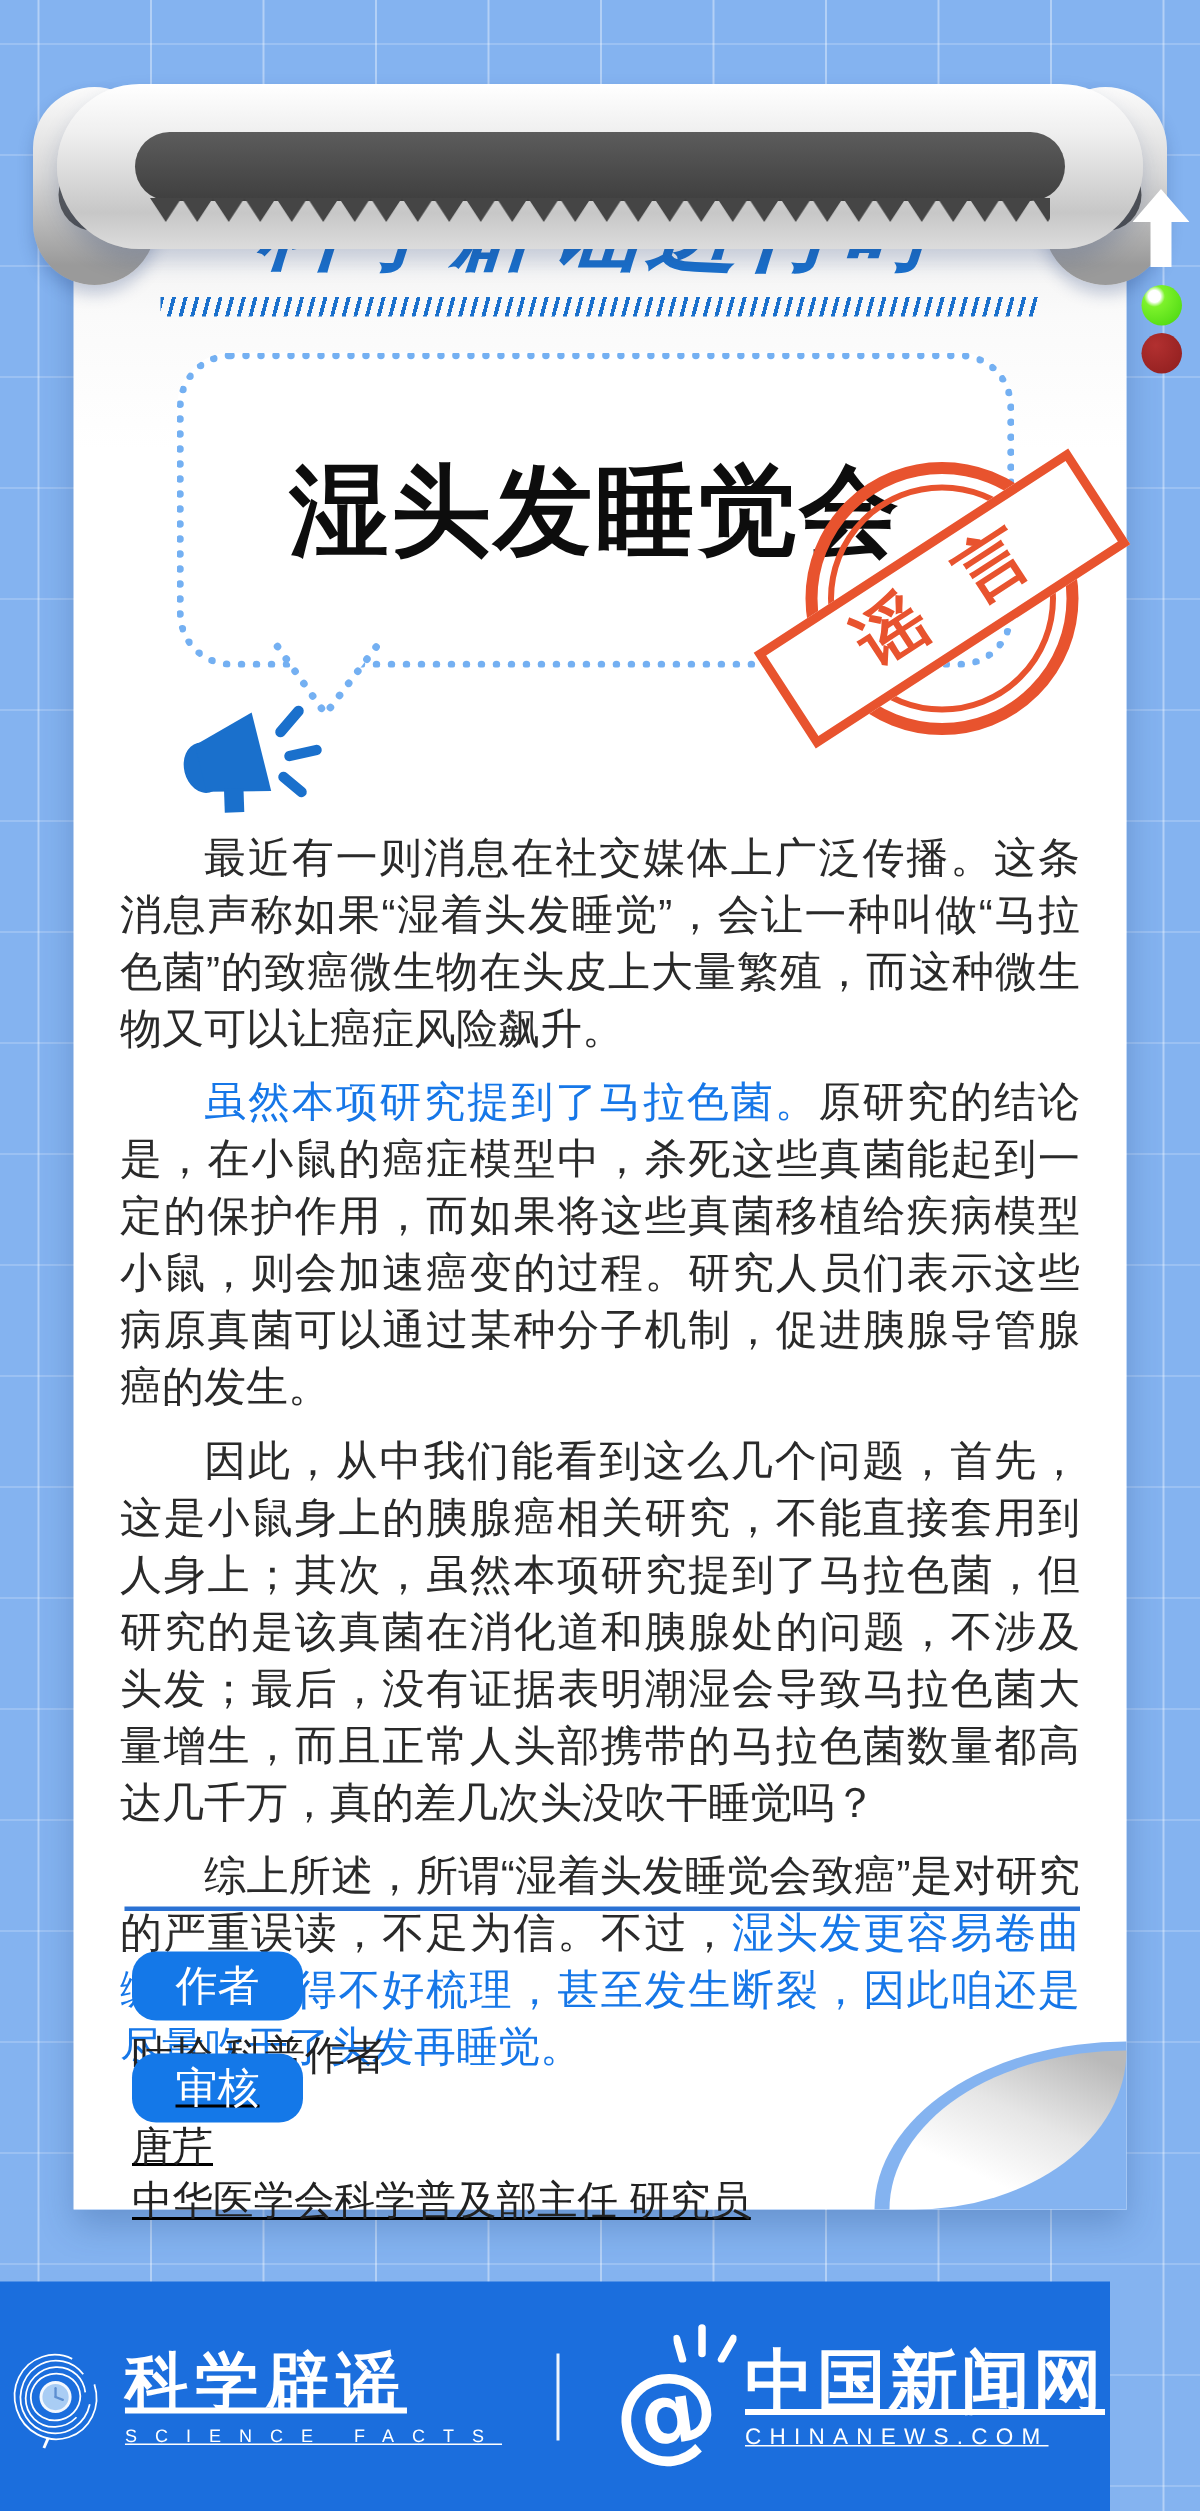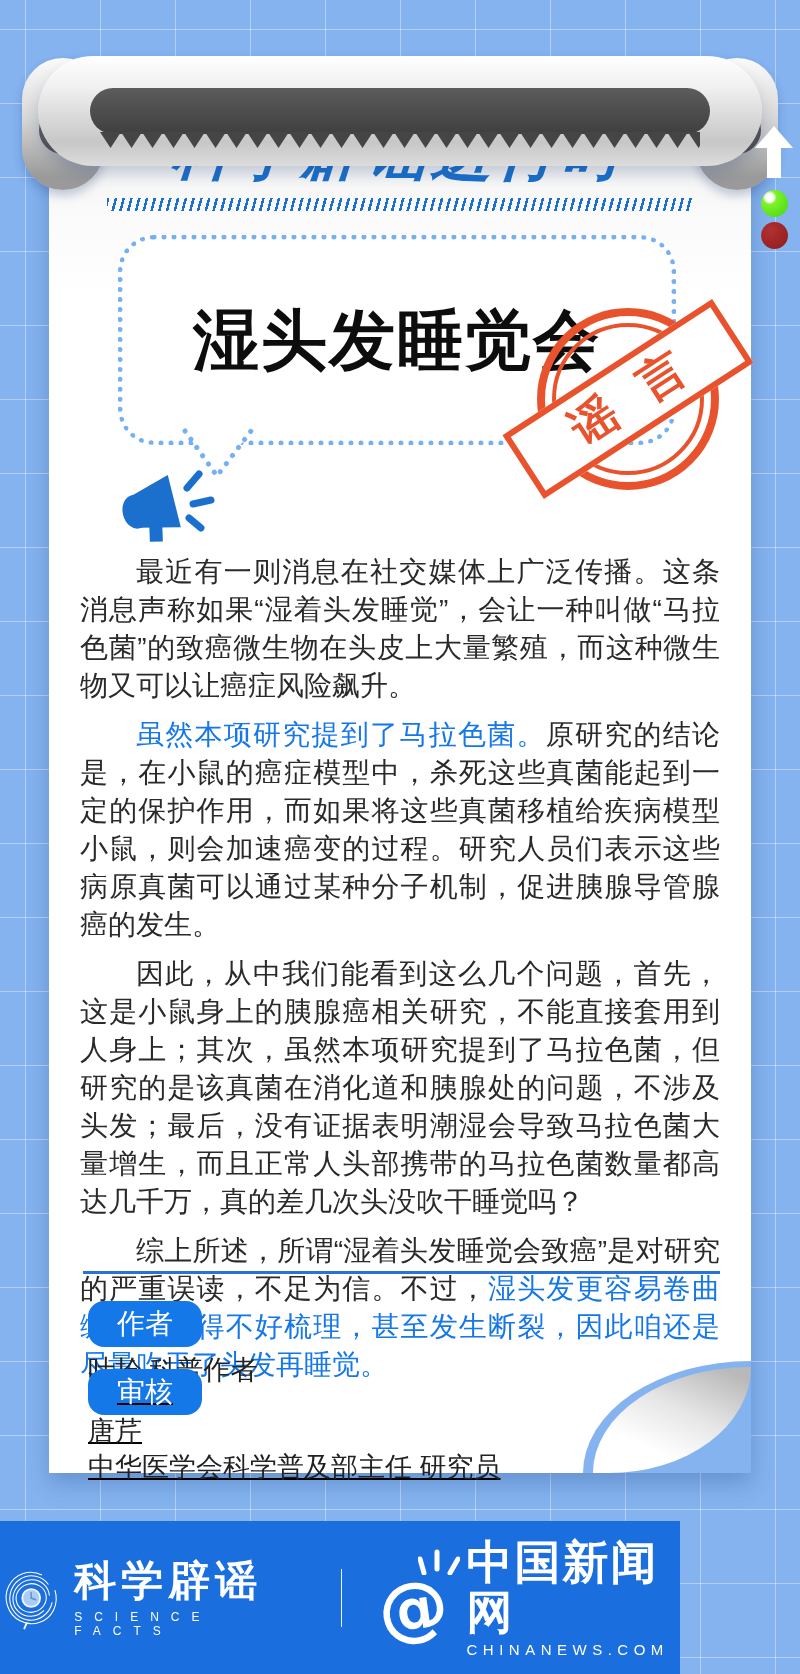--- a/index.html
+++ b/index.html
@@ -88,22 +88,22 @@
   .credit-text .sub{margin-top:4px;}
   .credit-row.reviewer .credit-text{padding-top:0;}
 
   
   .up-arrow{position:absolute;left:755px;top:126px;}
   .dot{position:absolute;width:27px;height:27px;border-radius:50%;}
   .dot.green{left:761px;top:190px;background:radial-gradient(circle at 32% 28%,#ffffff 0 4px,#7df22b 7px,#45d40e);}
   .dot.red{left:761px;top:222px;background:radial-gradient(circle at 35% 30%,#b23030,#8d1d1d);}
 
   
-  .footer{position:absolute;left:0;top:1521px;width:680px;height:153px;background:#1b6edd;
-    display:flex;align-items:center;justify-content:center;gap:36px;color:#fff;}
+  .footer{position:absolute;left:0;top:1521px;width:740px;height:153px;background:#1b6edd;
+    display:flex;align-items:center;justify-content:center;gap:36px;color:#fff;text-decoration:underline;}
   .brand{display:flex;align-items:center;}
   .brand-col{margin-left:10px;display:flex;flex-direction:column;}
   .brand-cn-sf{font-size:42px;font-weight:800;letter-spacing:5px;line-height:46px;}
   .brand-en-sf{font-size:12px;letter-spacing:12px;margin-top:6px;}
   .v-div{width:2px;height:58px;background:rgba(255,255,255,.92);}
   .at-wrap{position:relative;width:78px;height:86px;flex:0 0 auto;}
   .at-sign{position:absolute;left:0;top:18px;font-size:70px;font-weight:800;line-height:70px;
     font-family:"DejaVu Sans",sans-serif;transform:rotate(-8deg);}
   .burst{position:absolute;left:40px;top:-6px;}
   .brand-cn-cn{font-size:46px;font-weight:800;letter-spacing:2px;line-height:50px;}

